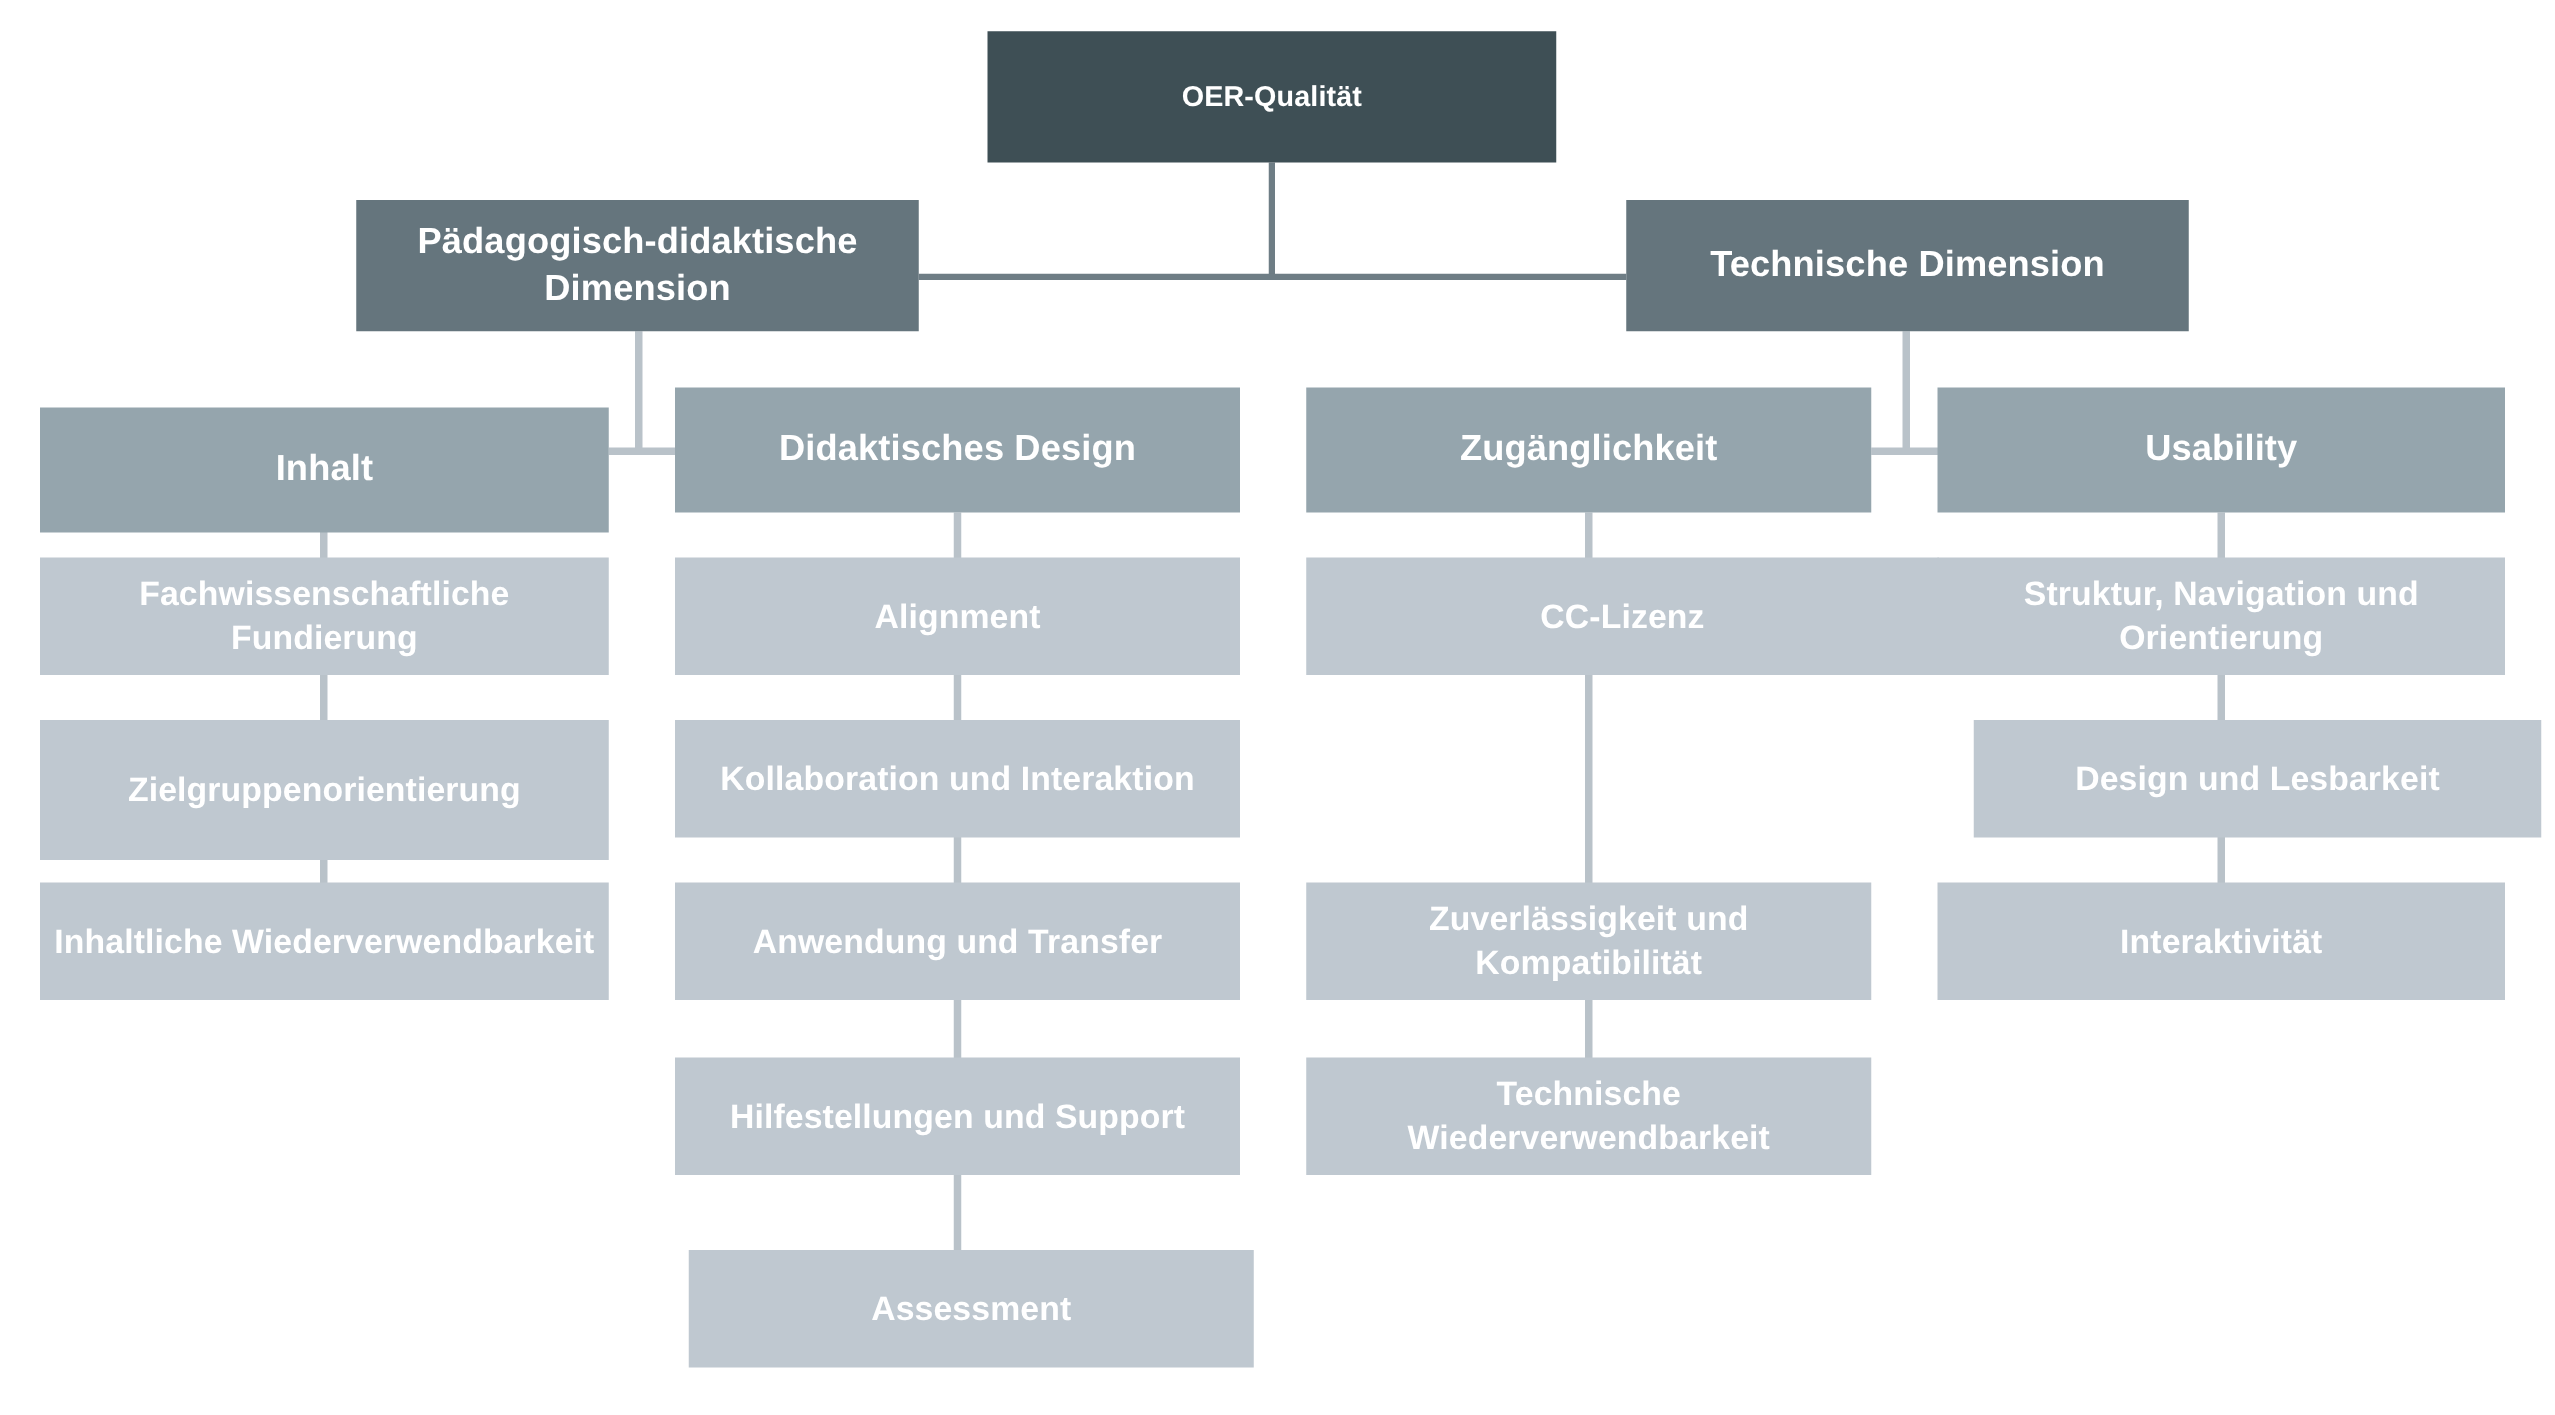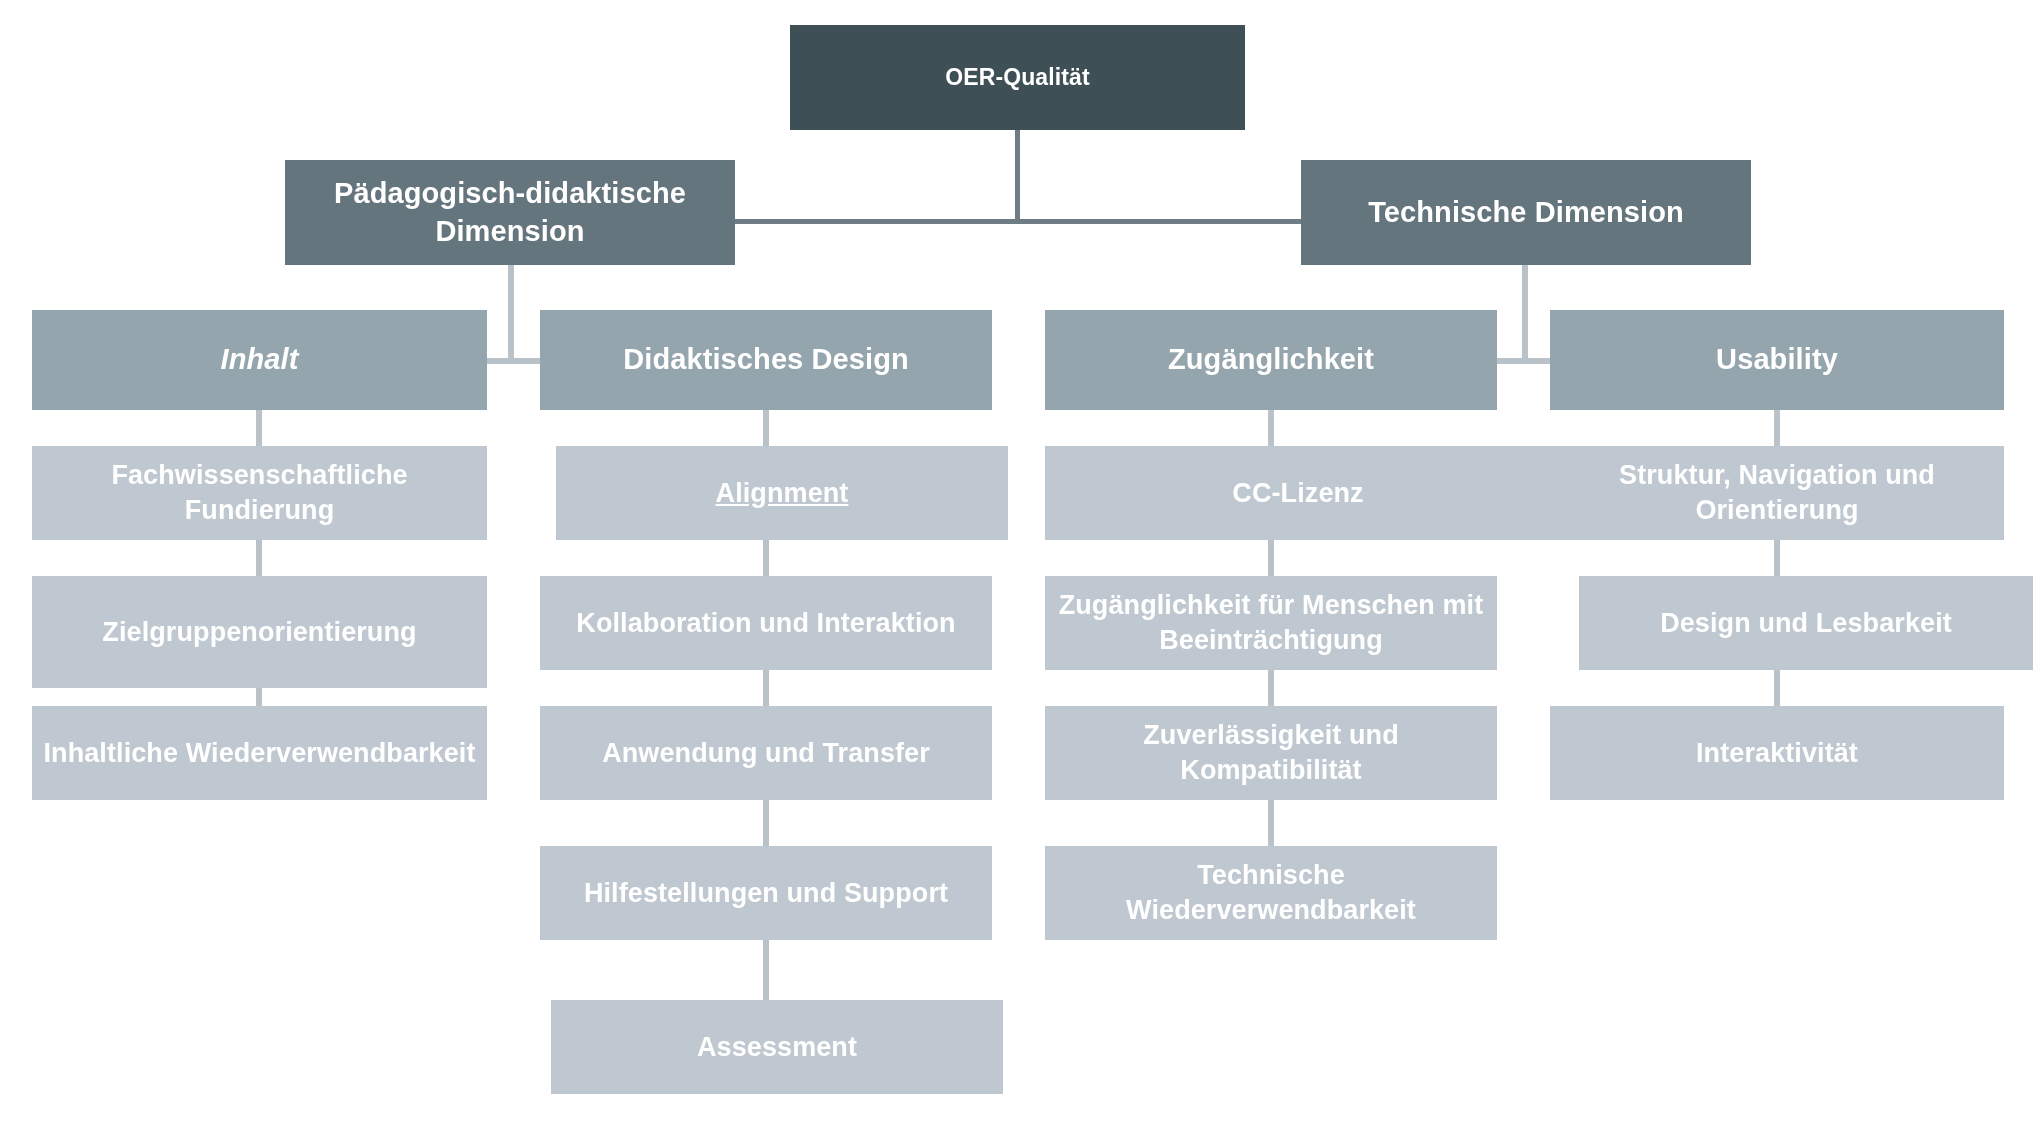--- a/index.html
+++ b/index.html
@@ -78,21 +78,21 @@
     <span>OER-Qualität</span>
   </div>
 
   <div class="node lvl-dim" style="left:285px; top:160px; width:450px; height:105px;">
     <span>Pädagogisch-didaktische Dimension</span>
   </div>
   <div class="node lvl-dim" style="left:1301px; top:160px; width:450px; height:105px;">
     <span>Technische Dimension</span>
   </div>
 
-  <div class="node lvl-cat" style="left:32px; top:310px; width:455px; height:100px;font-style:italic;">
+  <div class="node lvl-cat" style="left:32px; top:326px; width:455px; height:100px;">
     <span>Inhalt</span>
   </div>
   <div class="node lvl-cat" style="left:540px; top:310px; width:452px; height:100px;">
     <span>Didaktisches Design</span>
   </div>
   <div class="node lvl-cat" style="left:1045px; top:310px; width:452px; height:100px;">
     <span>Zugänglichkeit</span>
   </div>
   <div class="node lvl-cat" style="left:1550px; top:310px; width:454px; height:100px;">
     <span>Usability</span>
@@ -101,41 +101,38 @@
   <div class="node lvl-leaf" style="left:32px; top:446px; width:455px; height:94px;">
     <span>Fachwissenschaftliche Fundierung</span>
   </div>
   <div class="node lvl-leaf" style="left:32px; top:576px; width:455px; height:112px;">
     <span>Zielgruppenorientierung</span>
   </div>
   <div class="node lvl-leaf" style="left:32px; top:706px; width:455px; height:94px;">
     <span>Inhaltliche Wiederverwendbarkeit</span>
   </div>
 
-  <div class="node lvl-leaf" style="left:556px; top:446px; width:452px; height:94px;text-decoration:underline;">
+  <div class="node lvl-leaf" style="left:540px; top:446px; width:452px; height:94px;">
     <span>Alignment</span>
   </div>
   <div class="node lvl-leaf" style="left:540px; top:576px; width:452px; height:94px;">
     <span>Kollaboration und Interaktion</span>
   </div>
   <div class="node lvl-leaf" style="left:540px; top:706px; width:452px; height:94px;">
     <span>Anwendung und Transfer</span>
   </div>
   <div class="node lvl-leaf" style="left:540px; top:846px; width:452px; height:94px;">
     <span>Hilfestellungen und Support</span>
   </div>
   <div class="node lvl-leaf" style="left:551px; top:1000px; width:452px; height:94px;">
     <span>Assessment</span>
   </div>
 
   <div class="node lvl-leaf" style="left:1045px; top:446px; width:506px; height:94px;">
     <span>CC-Lizenz</span>
-  </div>
-  <div class="node lvl-leaf" style="left:1045px; top:576px; width:452px; height:94px;">
-    <span>Zugänglichkeit für Menschen mit Beeinträchtigung</span>
   </div>
   <div class="node lvl-leaf" style="left:1045px; top:706px; width:452px; height:94px;">
     <span>Zuverlässigkeit und Kompatibilität</span>
   </div>
   <div class="node lvl-leaf" style="left:1045px; top:846px; width:452px; height:94px;">
     <span>Technische Wiederverwendbarkeit</span>
   </div>
 
   <div class="node lvl-leaf" style="left:1550px; top:446px; width:454px; height:94px;">
     <span>Struktur, Navigation und Orientierung</span>

